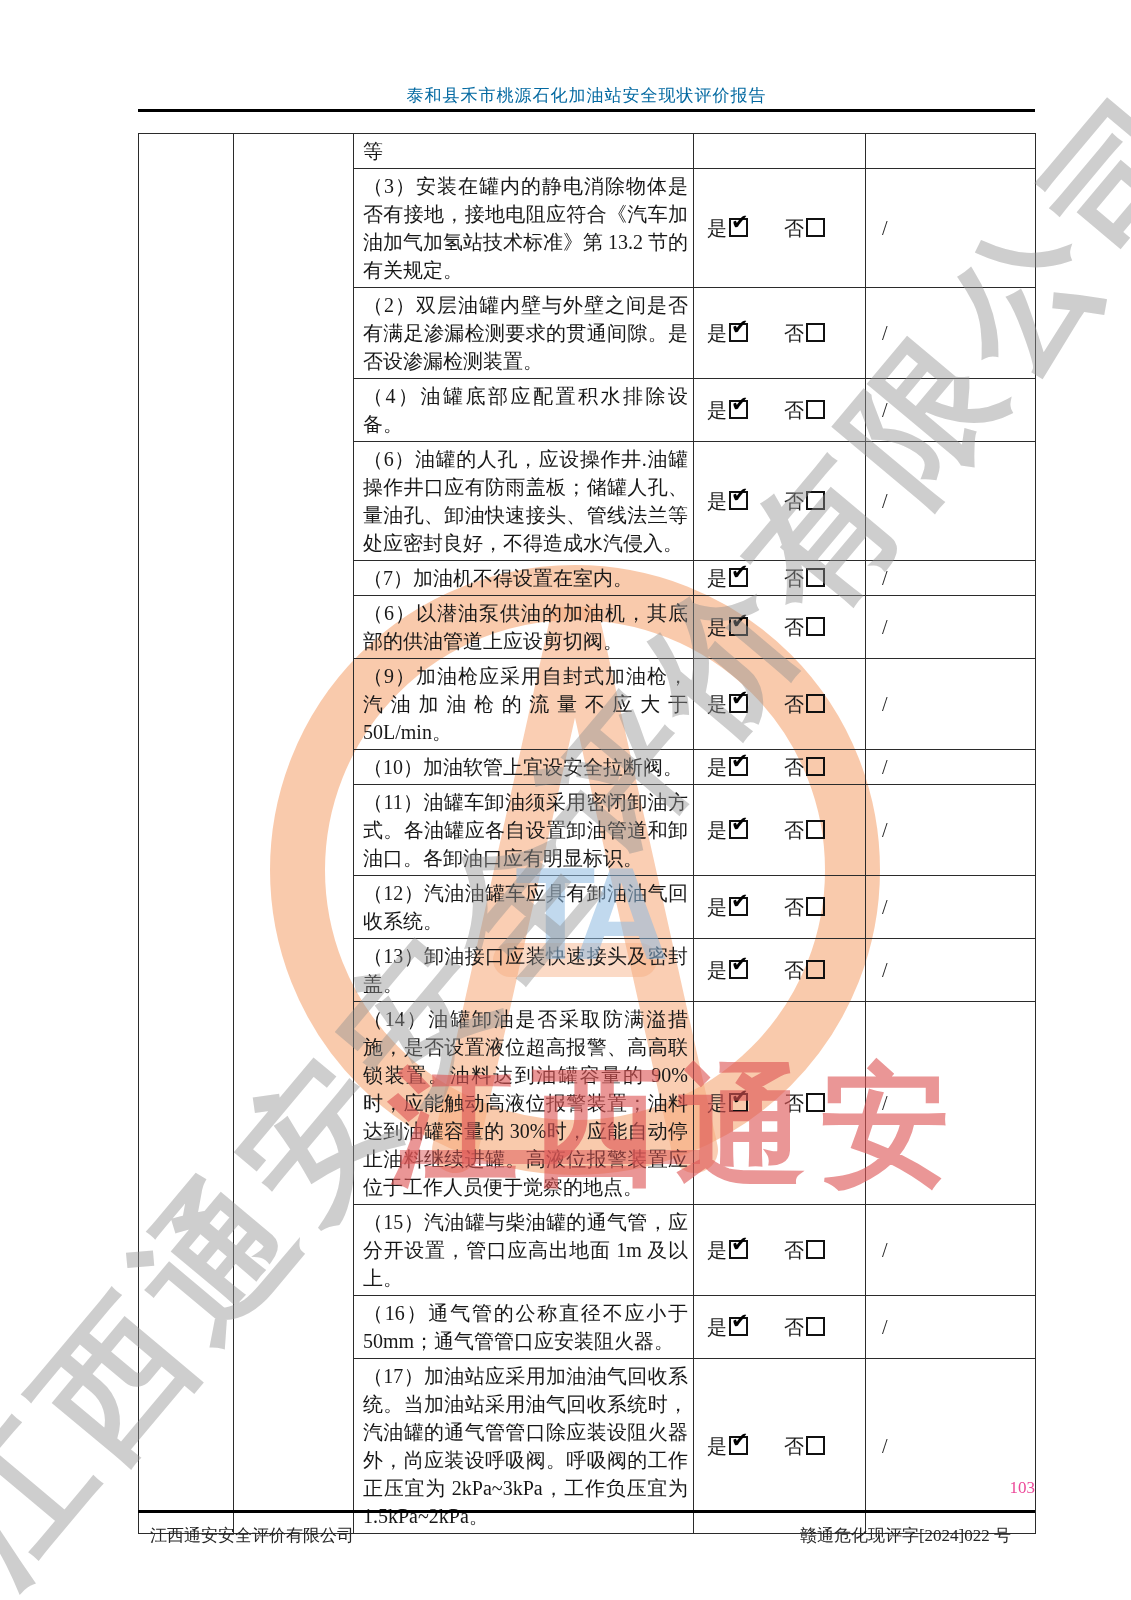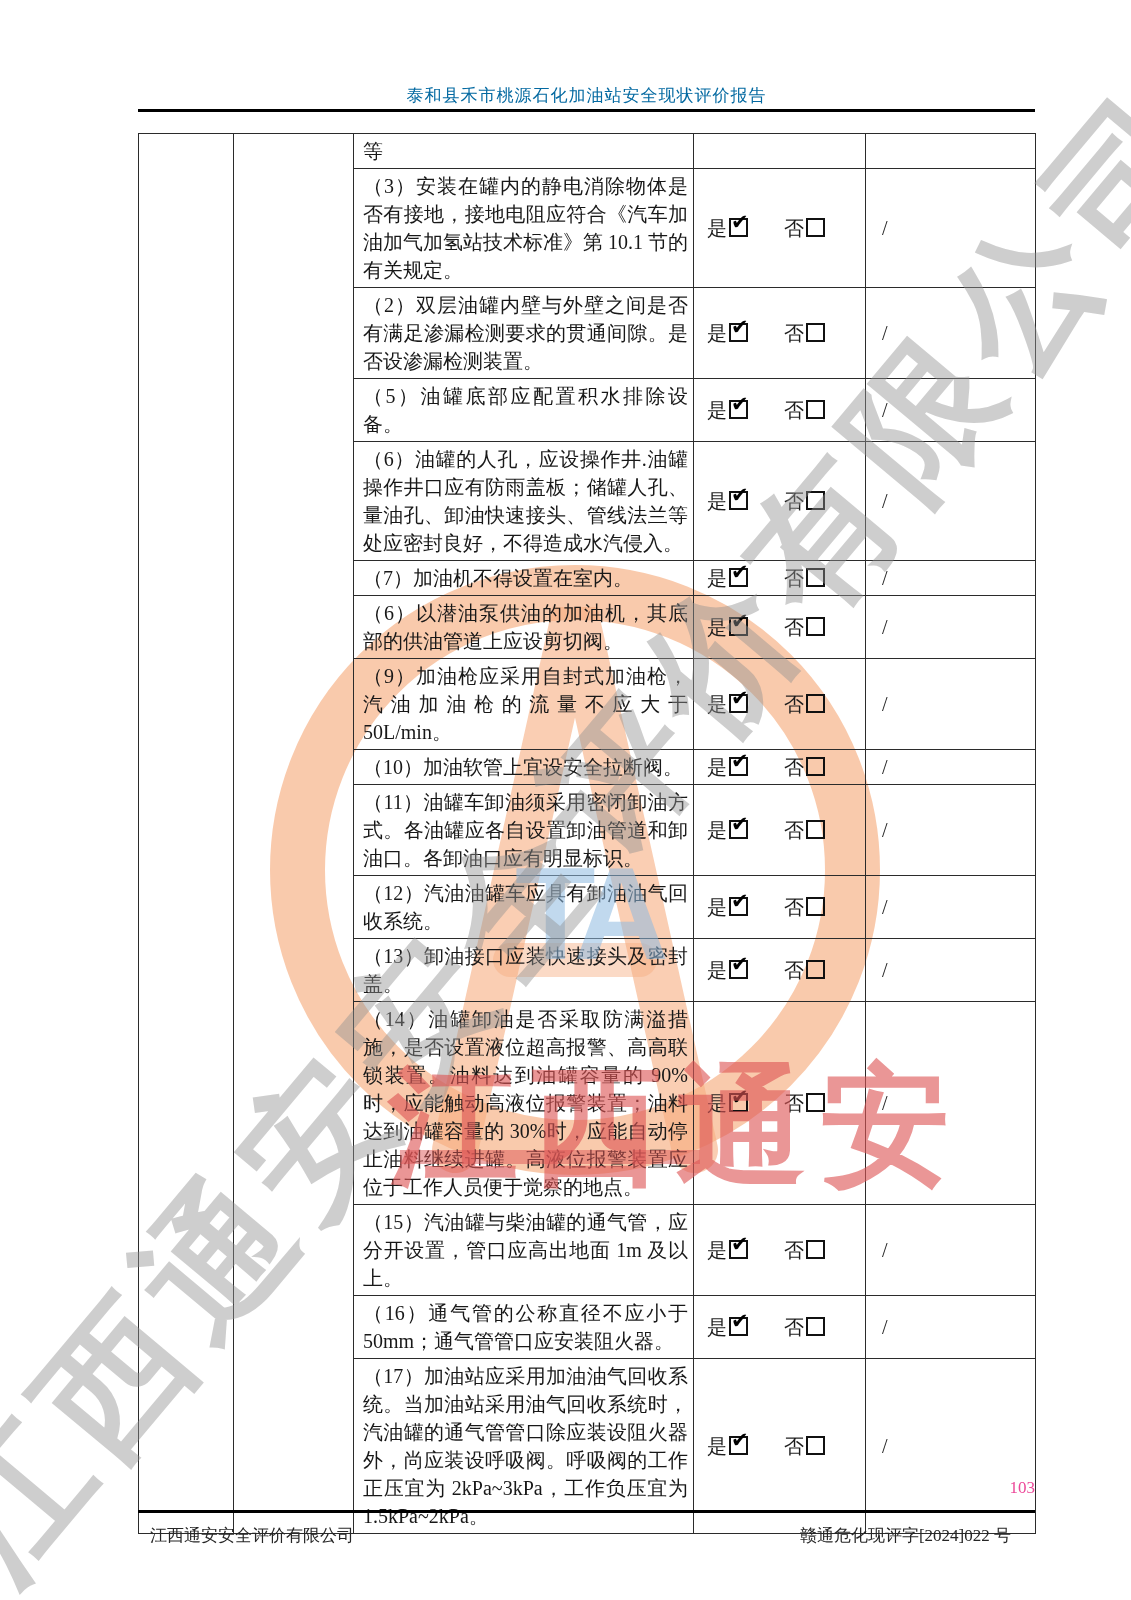--- a/index.html
+++ b/index.html
@@ -107,31 +107,31 @@
     </colgroup>
     <tbody id="table-body">
         <tr>
           <td rowspan="16" class="cell-span"></td>
           <td rowspan="16" class="cell-span"></td>
           <td class="cell-text">等</td>
           <td class="cell-answer"></td>
           <td class="cell-remark"></td>
         </tr>
         <tr>
-          <td class="cell-text">（3）安装在罐内的静电消除物体是否有接地，接地电阻应符合《汽车加油加气加氢站技术标准》第 10.1 节的有关规定。</td>
+          <td class="cell-text">（3）安装在罐内的静电消除物体是否有接地，接地电阻应符合《汽车加油加气加氢站技术标准》第 13.2 节的有关规定。</td>
           <td class="cell-answer"><span class="opt"><span>是</span><span class="box checked"></span></span><span class="opt"><span>否</span><span class="box"></span></span></td>
           <td class="cell-remark">/</td>
         </tr>
         <tr>
           <td class="cell-text">（2）双层油罐内壁与外壁之间是否有满足渗漏检测要求的贯通间隙。是否设渗漏检测装置。</td>
           <td class="cell-answer"><span class="opt"><span>是</span><span class="box checked"></span></span><span class="opt"><span>否</span><span class="box"></span></span></td>
           <td class="cell-remark">/</td>
         </tr>
         <tr>
-          <td class="cell-text">（5）油罐底部应配置积水排除设备。</td>
+          <td class="cell-text">（4）油罐底部应配置积水排除设备。</td>
           <td class="cell-answer"><span class="opt"><span>是</span><span class="box checked"></span></span><span class="opt"><span>否</span><span class="box"></span></span></td>
           <td class="cell-remark">/</td>
         </tr>
         <tr>
           <td class="cell-text">（6）油罐的人孔，应设操作井.油罐操作井口应有防雨盖板；储罐人孔、量油孔、卸油快速接头、管线法兰等处应密封良好，不得造成水汽侵入。</td>
           <td class="cell-answer"><span class="opt"><span>是</span><span class="box checked"></span></span><span class="opt"><span>否</span><span class="box"></span></span></td>
           <td class="cell-remark">/</td>
         </tr>
         <tr>
           <td class="cell-text">（7）加油机不得设置在室内。</td>

